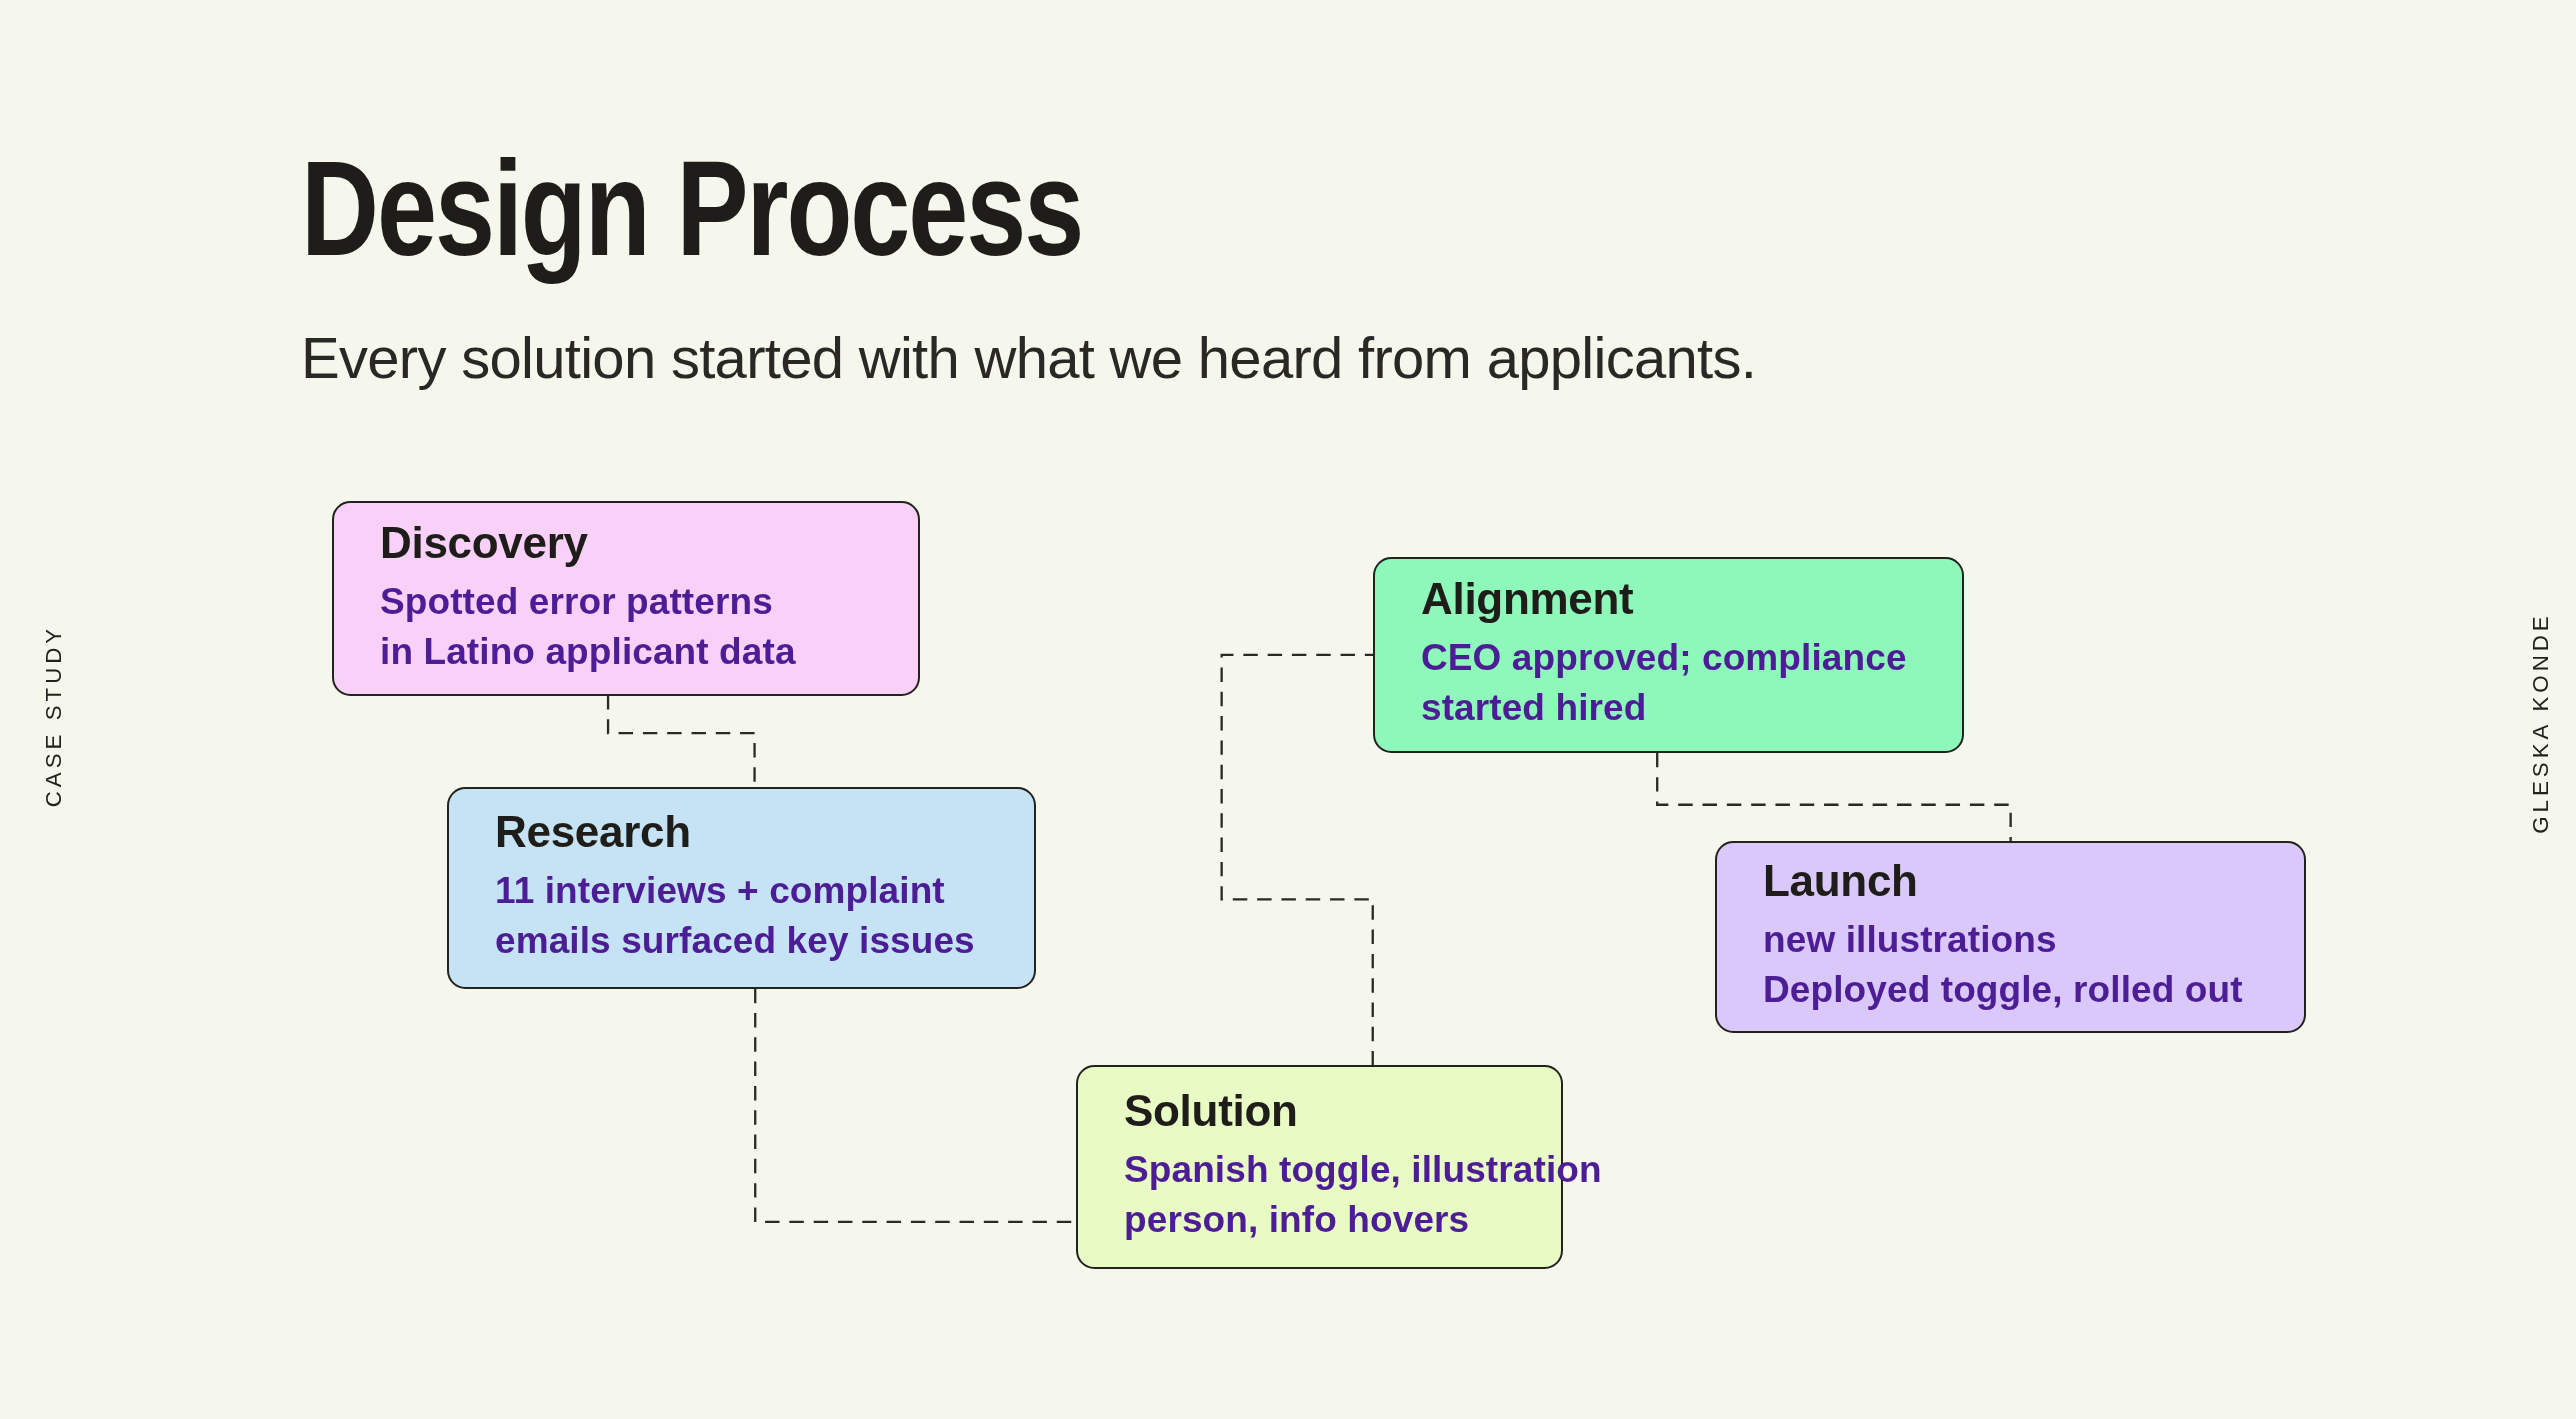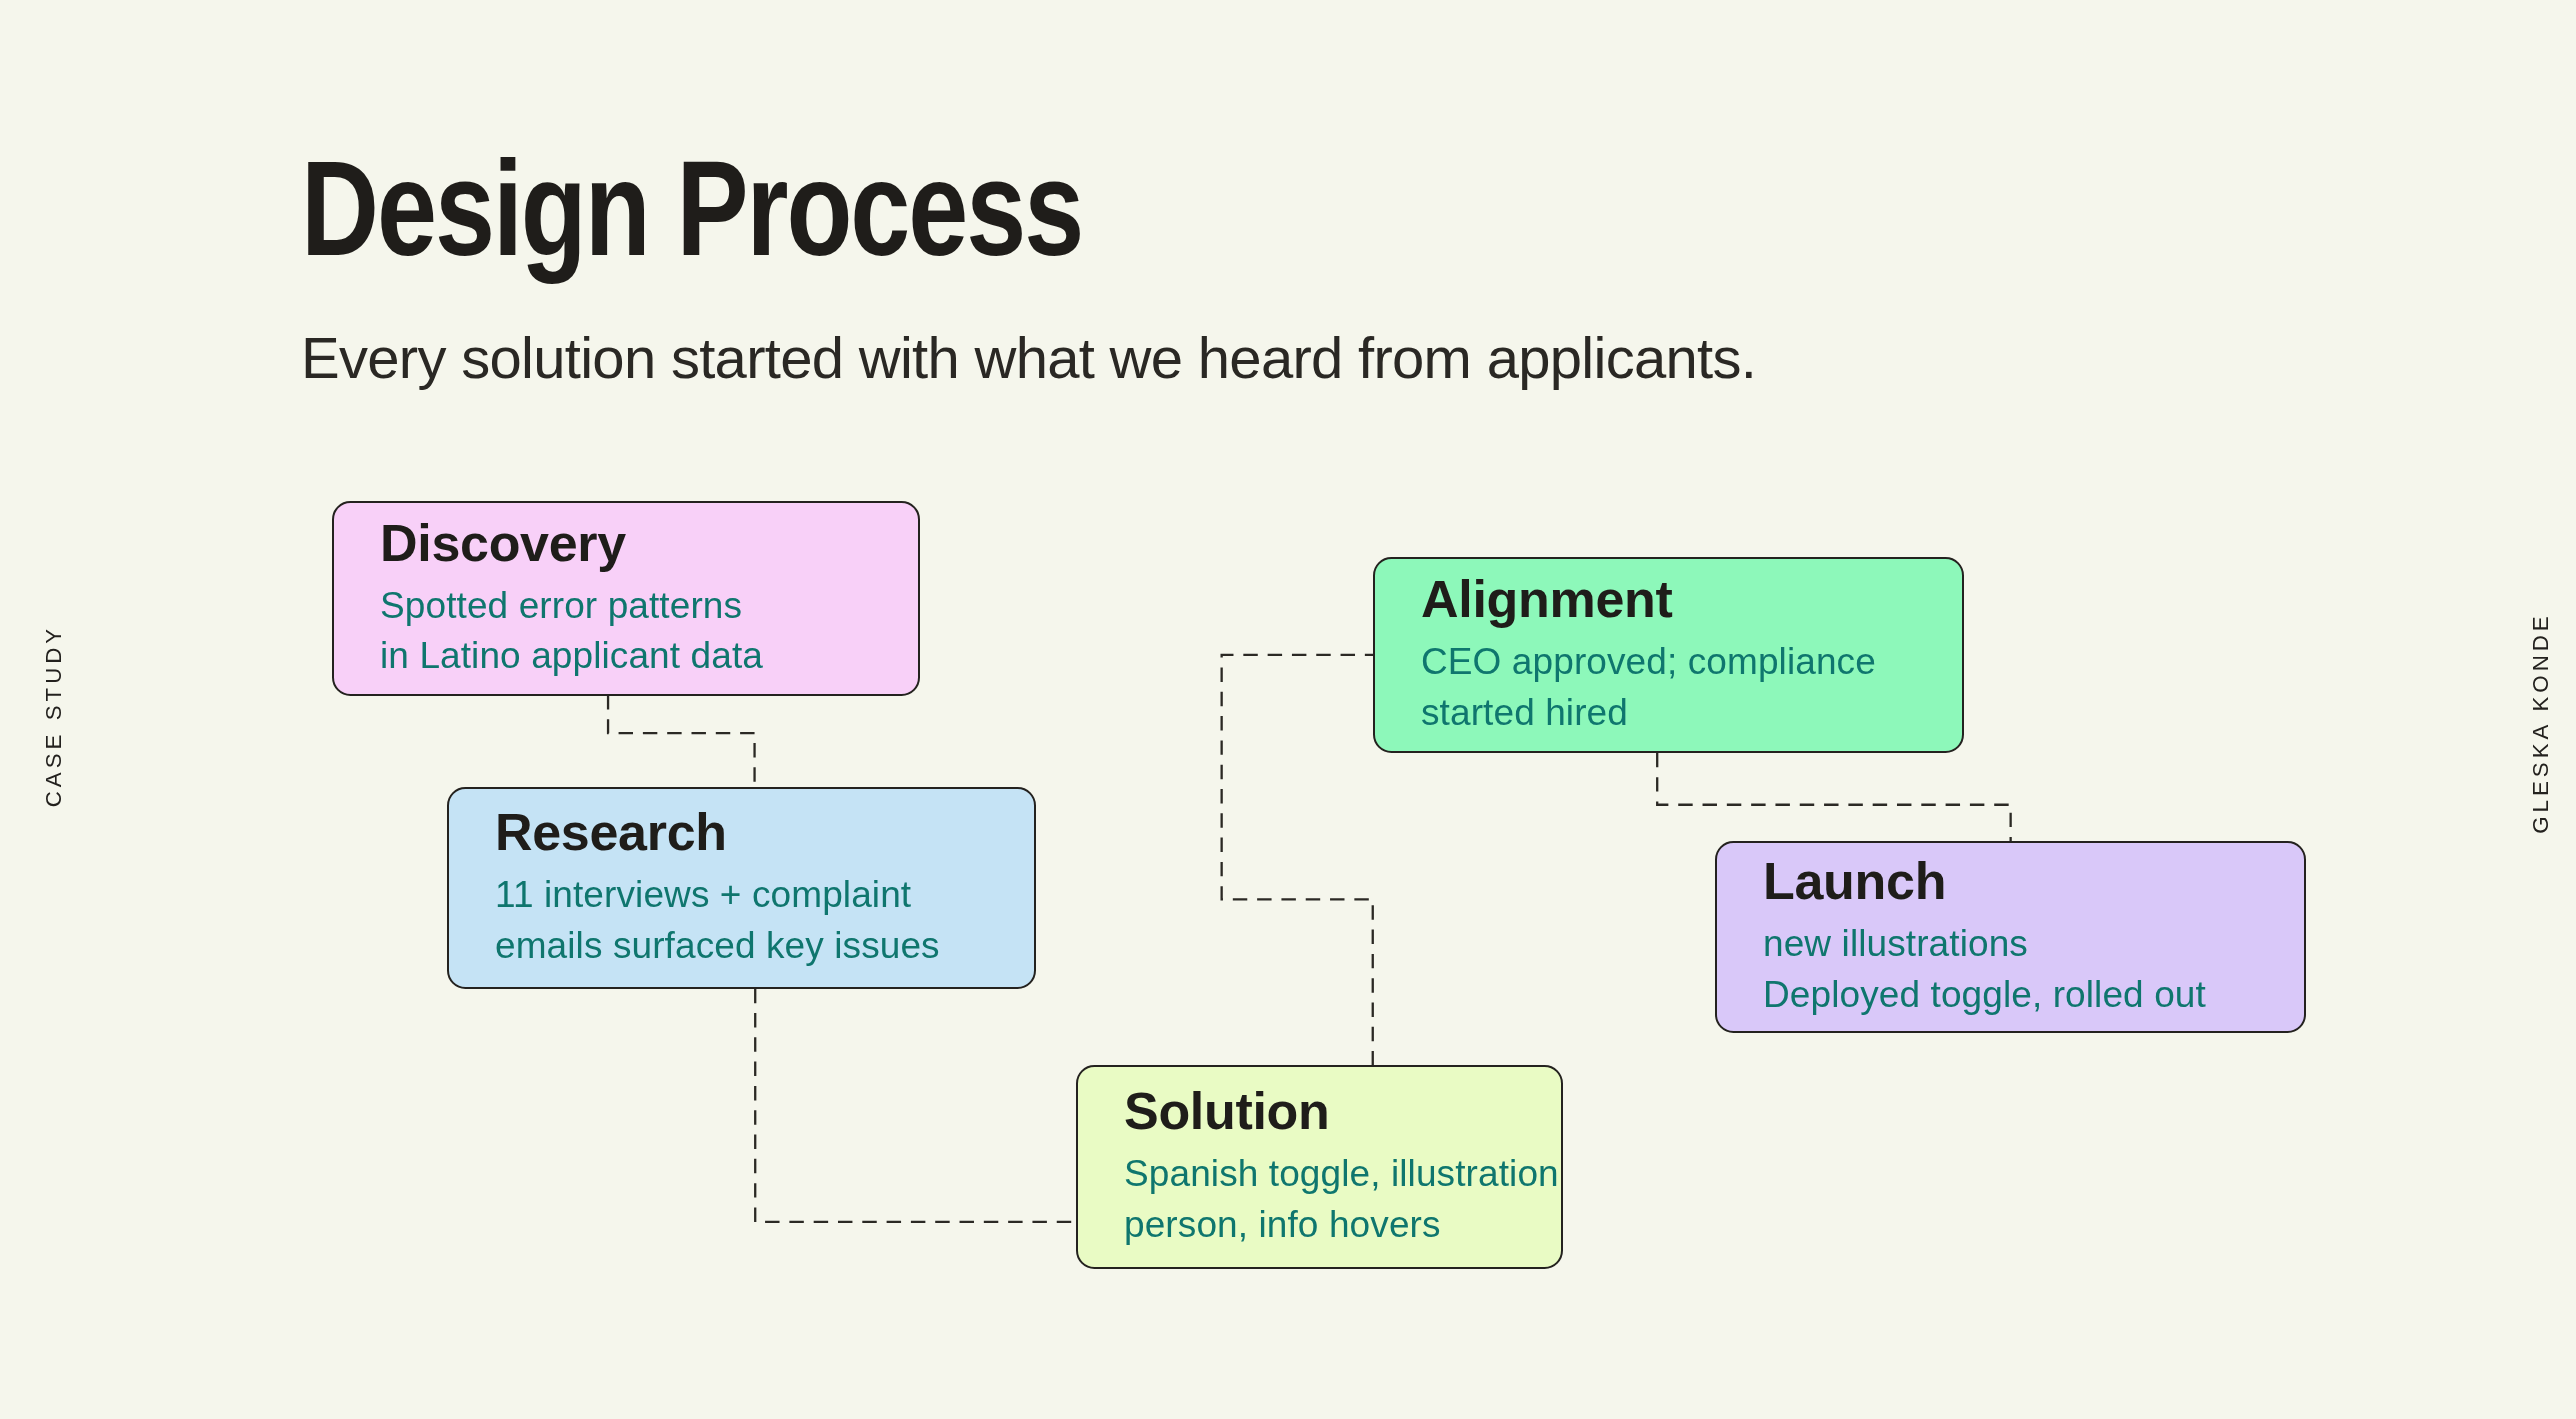--- a/index.html
+++ b/index.html
@@ -78,34 +78,34 @@
     position: absolute;
     box-sizing: border-box;
     border: 2px solid #24221f;
     border-radius: 18.4px;
     padding: 0 46px;
     display: flex;
     flex-direction: column;
     justify-content: center;
   }
   .card-title {
-    font-size: 52px;
+    font-size: 44px;
     font-weight: 900;
     line-height: 1.05;
     letter-spacing: -0.3px;
     color: #1f1d1a;
     margin-bottom: 10.5px;
     white-space: nowrap;
   }
   .card-line {
     font-size: 37px;
-    font-weight: 400;
+    font-weight: 700;
     line-height: 1.36;
     letter-spacing: 0.1px;
-    color: #0f766e;
+    color: #4c1d95;
     white-space: nowrap;
   }
   .card--discovery { left: 332px;  top: 501px;  width: 588px; height: 195px; }
   .card--research  { left: 447px;  top: 787px; width: 589px; height: 202px; }
   .card--alignment { left: 1373px; top: 557px;  width: 591px; height: 196px; }
   .card--launch    { left: 1715px; top: 841px; width: 591px; height: 192px; }
   .card--solution  { left: 1076px; top: 1065px; width: 487px; height: 204px; }
 </style>
 </head>
 <body>

